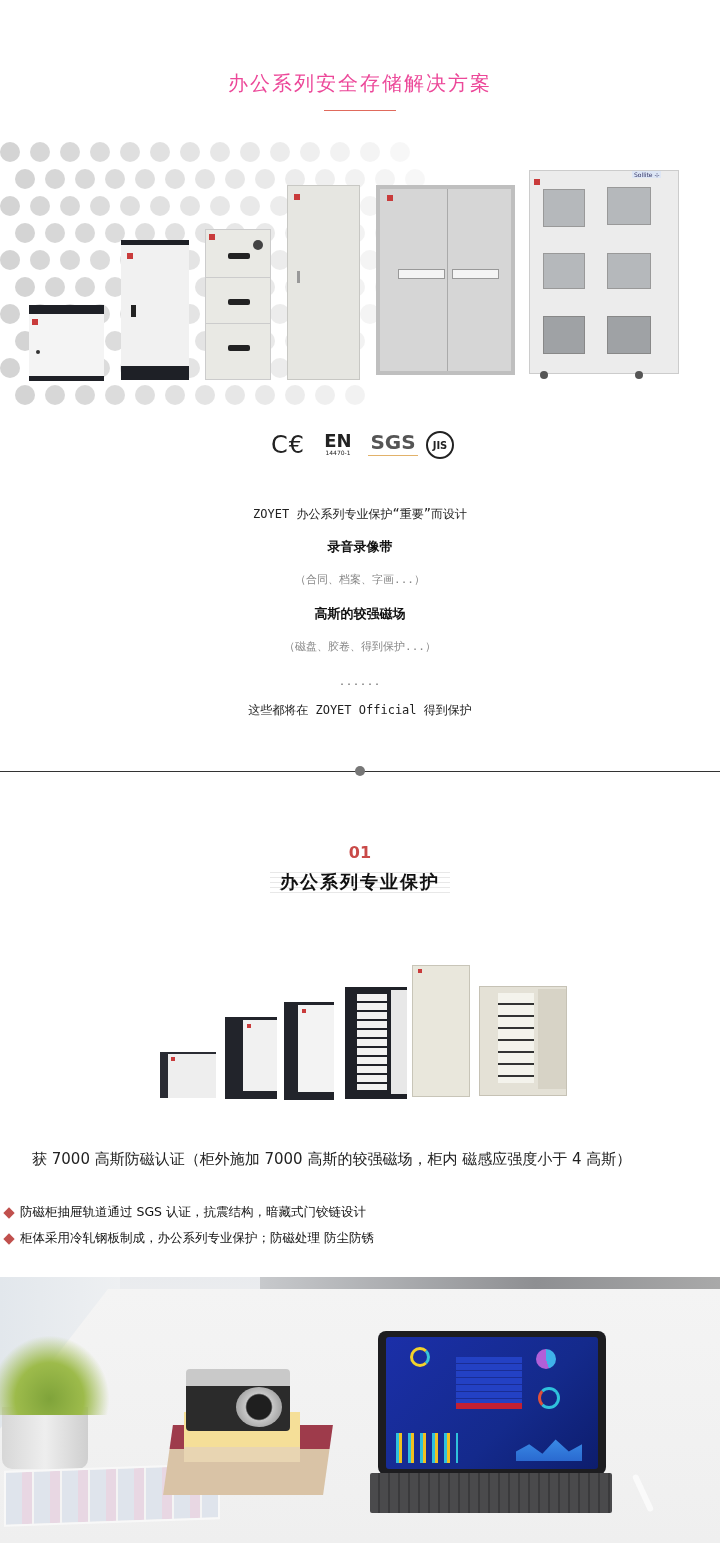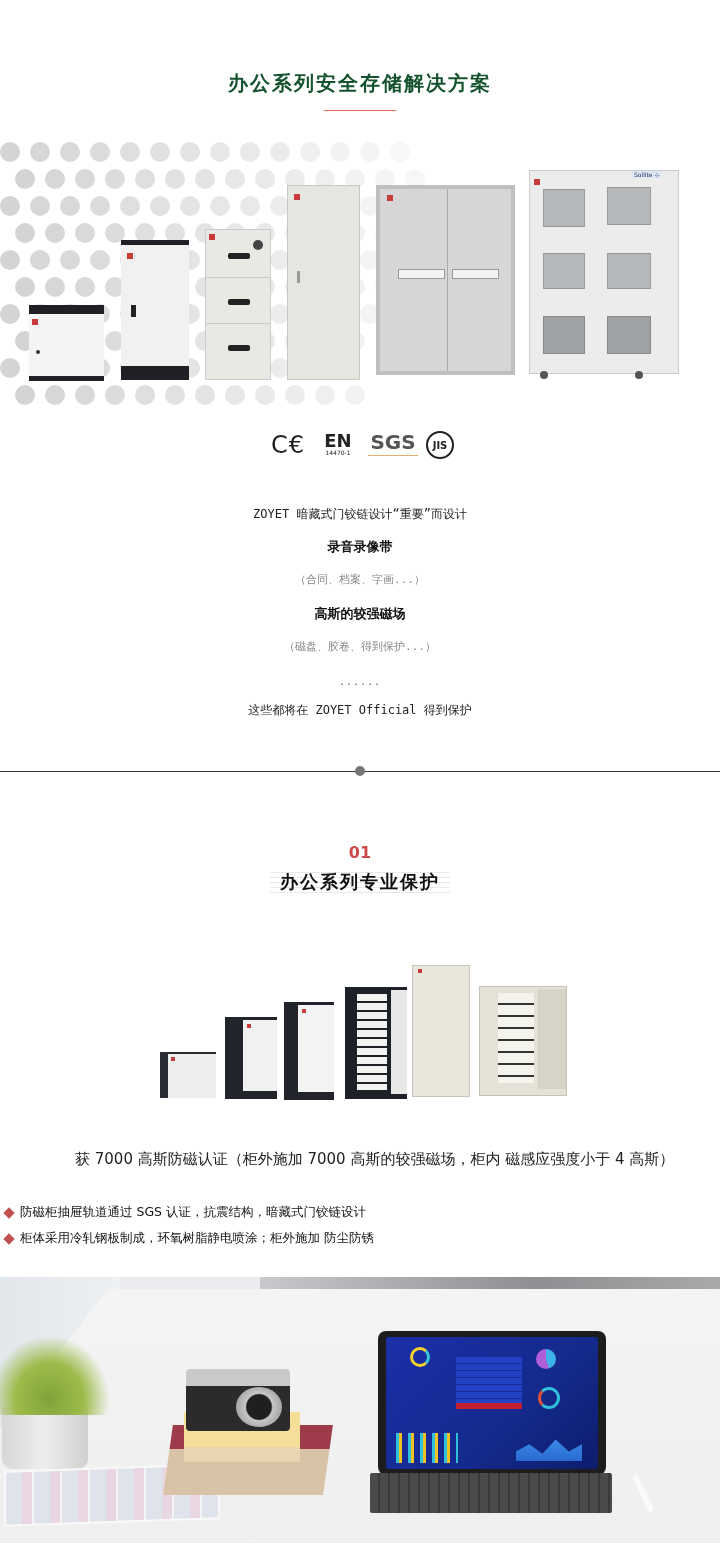--- a/index.html
+++ b/index.html
@@ -1,21 +1,21 @@
 <!DOCTYPE html>
 <html><head>
 <meta charset="utf-8">
 <style>
   html, body { margin: 0; padding: 0; background: #ffffff; }
   body { width: 720px; height: 1563px; position: relative; overflow: hidden; font-family: "DejaVu Sans", sans-serif; color: #222; }
   .abs { position: absolute; }
   .center-text { left: 0; width: 720px; text-align: center; }
 
   
-  .main-title { top: 70px; font-size: 20px; font-weight: bold; letter-spacing: 2px; color: #14532d; }
+  .main-title { top: 70px; font-size: 20px; font-weight: normal; letter-spacing: 2px; color: #ec4899; }
   .title-underline { top: 110px; left: 324px; width: 72px; height: 1px; background: #e06a5c; }
 
   
   .hero { top: 142px; left: 0; width: 720px; height: 270px; background: #ffffff; overflow: hidden; }
   .dots { position: absolute; left: 0; top: 0; width: 440px; height: 270px; }
   .dot { position: absolute; width: 20px; height: 20px; border-radius: 50%; background: #d4d4d4; }
 
   .cab { position: absolute; box-sizing: border-box; }
   .logo-mark { position: absolute; width: 6px; height: 6px; background: #c93b3b; }
 
@@ -42,21 +42,21 @@
   
   .sec-num { top: 843px; font-size: 16px; font-weight: bold; color: #c94a48; }
   .sec-title-wrap { top: 868px; left: 270px; width: 180px; height: 28px; }
   .sec-title-lines { position: absolute; left: 0; top: 0; width: 180px; height: 28px;
     background: repeating-linear-gradient(to bottom, #ffffff 0px, #ffffff 4px, #e8e8e8 4px, #e8e8e8 5px); }
   .sec-title { position: absolute; left: 0; top: 0; width: 180px; text-align: center; font-size: 18px; font-weight: bold; color: #111; line-height: 28px; letter-spacing: 2px; }
 
   
   .products2 { top: 955px; left: 150px; width: 420px; height: 150px; }
 
-  .claim { top: 1150px; left: 32px; font-size: 15px; color: #222; margin-left: 43px; }
+  .claim { top: 1150px; left: 32px; font-size: 15px; color: #222; }
   .feature { left: 2px; font-size: 12.5px; color: #111; display: flex; align-items: center; }
   .diamond { display: inline-block; width: 8px; height: 8px; background: #c0504d; transform: rotate(45deg); margin: 0 7px 0 3px; }
 
   
   .photo { top: 1277px; left: 0; width: 720px; height: 266px; overflow: hidden;
     background: linear-gradient(to bottom, #e9ebee 0%, #f2f2f2 30%, #f3f3f3 100%); }
   .photo-wall { position: absolute; left: 260px; top: 0; width: 460px; height: 160px; background: linear-gradient(to right, #c7c9cc, #8e8f92 60%, #a9a9a9); }
   .photo-wall-light { position: absolute; left: 0; top: 0; width: 120px; height: 266px; background: linear-gradient(to right, #e2e7ec, #eef0f2); }
   .table-top { position: absolute; left: 0; top: 12px; width: 720px; height: 254px; background: linear-gradient(to bottom, #f4f4f4, #efefef); clip-path: polygon(15% 0, 100% 0, 100% 100%, 0 100%, 0 55%); }
 </style>
@@ -256,21 +256,21 @@
     <span class="small">14470-1</span>
   </div>
   <div class="cert cert-sgs">
       <span>SGS</span>
     </div>
   <div class="cert cert-jis">
       <span>JIS</span>
     </div>
 </div>
 
-<div class="abs center-text intro" style="top:506px;">ZOYET 暗藏式门铰链设计“重要”而设计</div>
+<div class="abs center-text intro" style="top:506px;">ZOYET 办公系列专业保护“重要”而设计</div>
 <div class="abs center-text intro-bold" style="top:538px;">录音录像带</div>
 <div class="abs center-text intro-sub" style="top:572px;">（合同、档案、字画...）</div>
 <div class="abs center-text intro-bold" style="top:605px;">高斯的较强磁场</div>
 <div class="abs center-text intro-sub" style="top:639px;">（磁盘、胶卷、得到保护...）</div>
 <div class="abs center-text intro-dots" style="top:676px;">......</div>
 <div class="abs center-text intro" style="top:702px;">这些都将在 ZOYET Official 得到保护</div>
 
 <div class="abs divider"></div>
 <div class="abs divider-dot"></div>
 
@@ -304,21 +304,21 @@
 </div>
 
 <div class="abs claim">获 7000 高斯防磁认证（柜外施加 7000 高斯的较强磁场，柜内 磁感应强度小于 4 高斯）</div>
 
 <div class="abs feature" style="top:1204px;">
   <span class="diamond"></span>
   <span>防磁柜抽屉轨道通过 SGS 认证，抗震结构，暗藏式门铰链设计</span>
 </div>
 <div class="abs feature" style="top:1230px;">
   <span class="diamond"></span>
-  <span>柜体采用冷轧钢板制成，环氧树脂静电喷涂；柜外施加 防尘防锈</span>
+  <span>柜体采用冷轧钢板制成，办公系列专业保护；防磁处理 防尘防锈</span>
 </div>
 
 <div class="abs photo">
   <div class="photo-wall"></div>
   <div class="photo-wall-light"></div>
   <div class="table-top"></div>
 
   <div style="position:absolute;left:2px;top:130px;width:86px;height:62px;background:linear-gradient(to right,#d7d7d7,#eeeeee,#cfcfcf);border-radius:0 0 10px 10px;"></div>
   <div style="position:absolute;left:0;top:58px;width:110px;height:80px;background:radial-gradient(ellipse at 45% 80%, #7fa33a 0%, #9dbb4b 40%, rgba(160,190,80,0) 70%);"></div>
 

